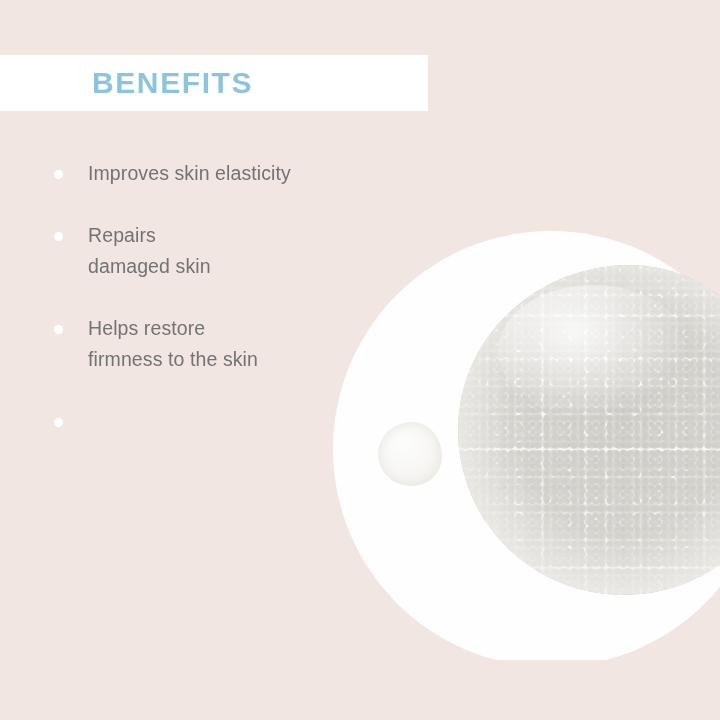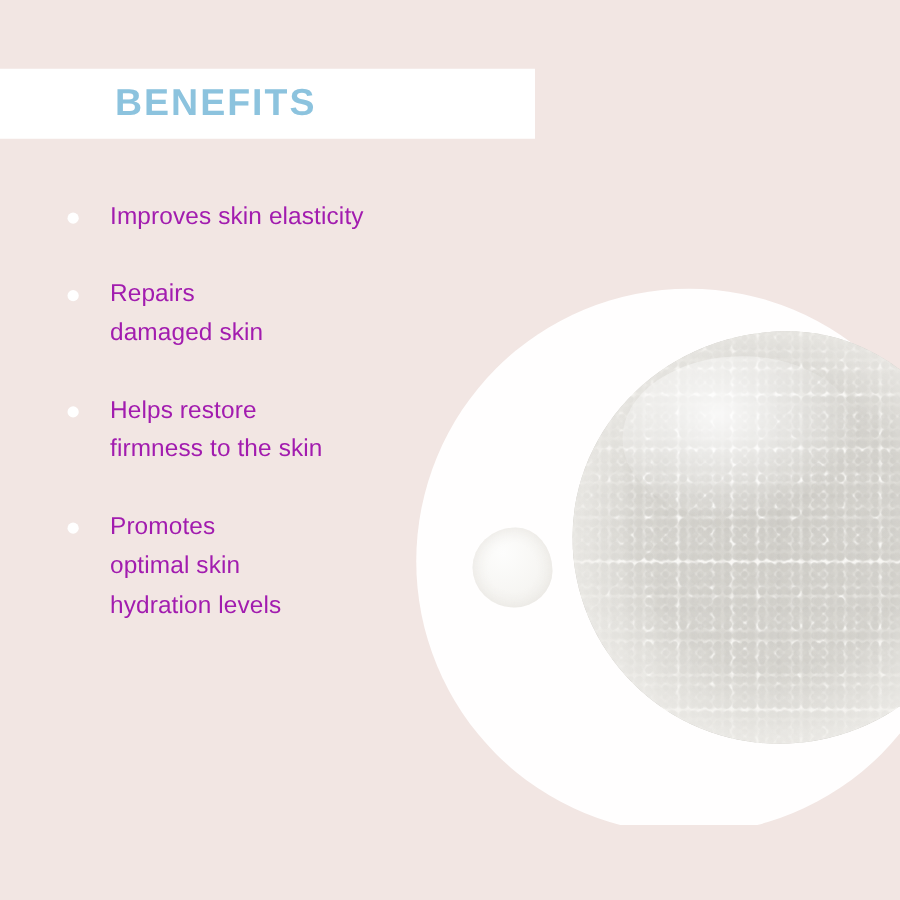--- a/index.html
+++ b/index.html
@@ -134,21 +134,21 @@
     position:absolute;
     left:48px; top:158px;
     width:360px;
     list-style:none;
   }
 
   .benefit-item {
     position:relative;
     padding-left:40px;
     margin-bottom:30px;
-    color:#a21caf;
+    color:#737373;
     font-size:19.5px;
     line-height:1.62;
     letter-spacing:0.1px;
   }
 
   .benefit-item:last-child { margin-bottom:0; }
 
   .benefit-bullet {
     position:absolute;
     left:6px; top:12px;
@@ -194,20 +194,17 @@
     </li>
 
     <li class="benefit-item">
       <span class="benefit-bullet"></span>
       <span class="benefit-text">Helps restore
 firmness to the skin</span>
     </li>
 
     <li class="benefit-item">
       <span class="benefit-bullet"></span>
-      <span class="benefit-text">Promotes
-optimal skin
-hydration levels</span>
     </li>
 
   </ul>
 
 </div>
 
 </body></html>

